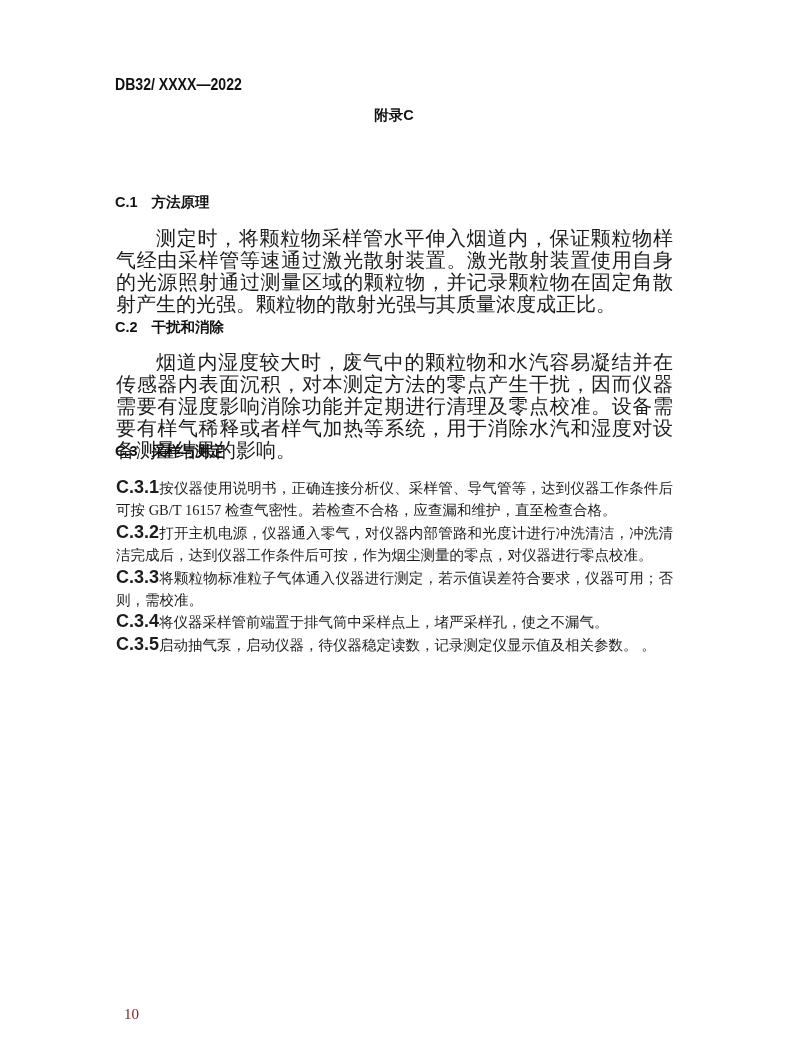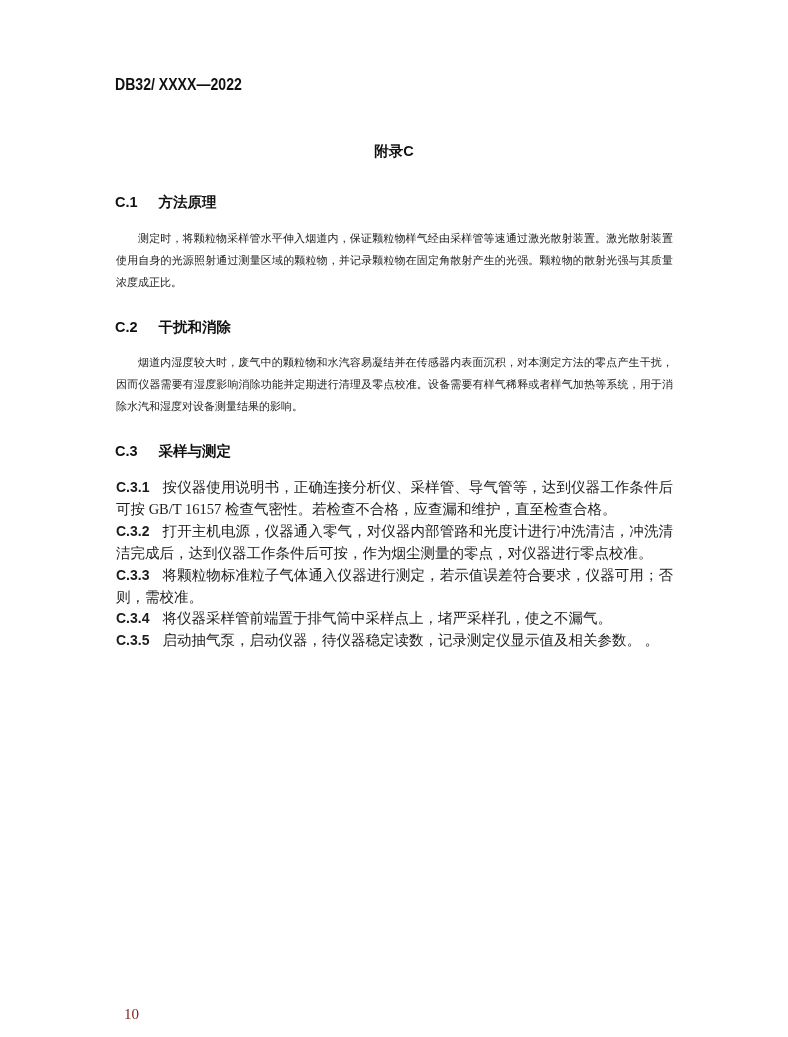--- a/index.html
+++ b/index.html
@@ -35,59 +35,57 @@
   .title-block {
     left: 0;
     top: 105px;
     width: 788px;
     text-align: center;
     font-family: "Liberation Sans", sans-serif;
     font-weight: 700;
     font-size: 14.5px;
     line-height: 21px;
     color: #111;
-    margin-top: 36px;
   }
 
   .section-heading {
     left: 115px;
     font-family: "Liberation Sans", sans-serif;
     font-weight: 700;
     font-size: 14.5px;
     white-space: nowrap;
     color: #111;
   }
-  .section-num { margin-right: 21px; }
+  .section-num { margin-right: 14px; }
 
   .para {
     left: 116px;
     width: 557px;
-    font-size: 11px;
+    font-size: 20px;
     line-height: 21.9px;
     text-align: justify;
     text-indent: 2em;
     color: #1c1c1c;
   }
 
   .clauses {
     left: 116px;
     width: 557px;
     font-size: 14.5px;
     line-height: 21.9px;
     color: #1c1c1c;
   }
   .clause {
     margin: 0;
     text-align: justify;
   }
   .clause-num {
     font-family: "Liberation Sans", sans-serif;
     font-weight: 700;
-    font-size: 14px;
-    margin-right: 13px;
+    font-size: 18px;
     white-space: nowrap;
   }
 
   .page-number {
     left: 124px;
     top: 1006px;
     font-family: "Liberation Serif", serif;
     font-size: 15px;
     color: #7f1d1d;
   }

